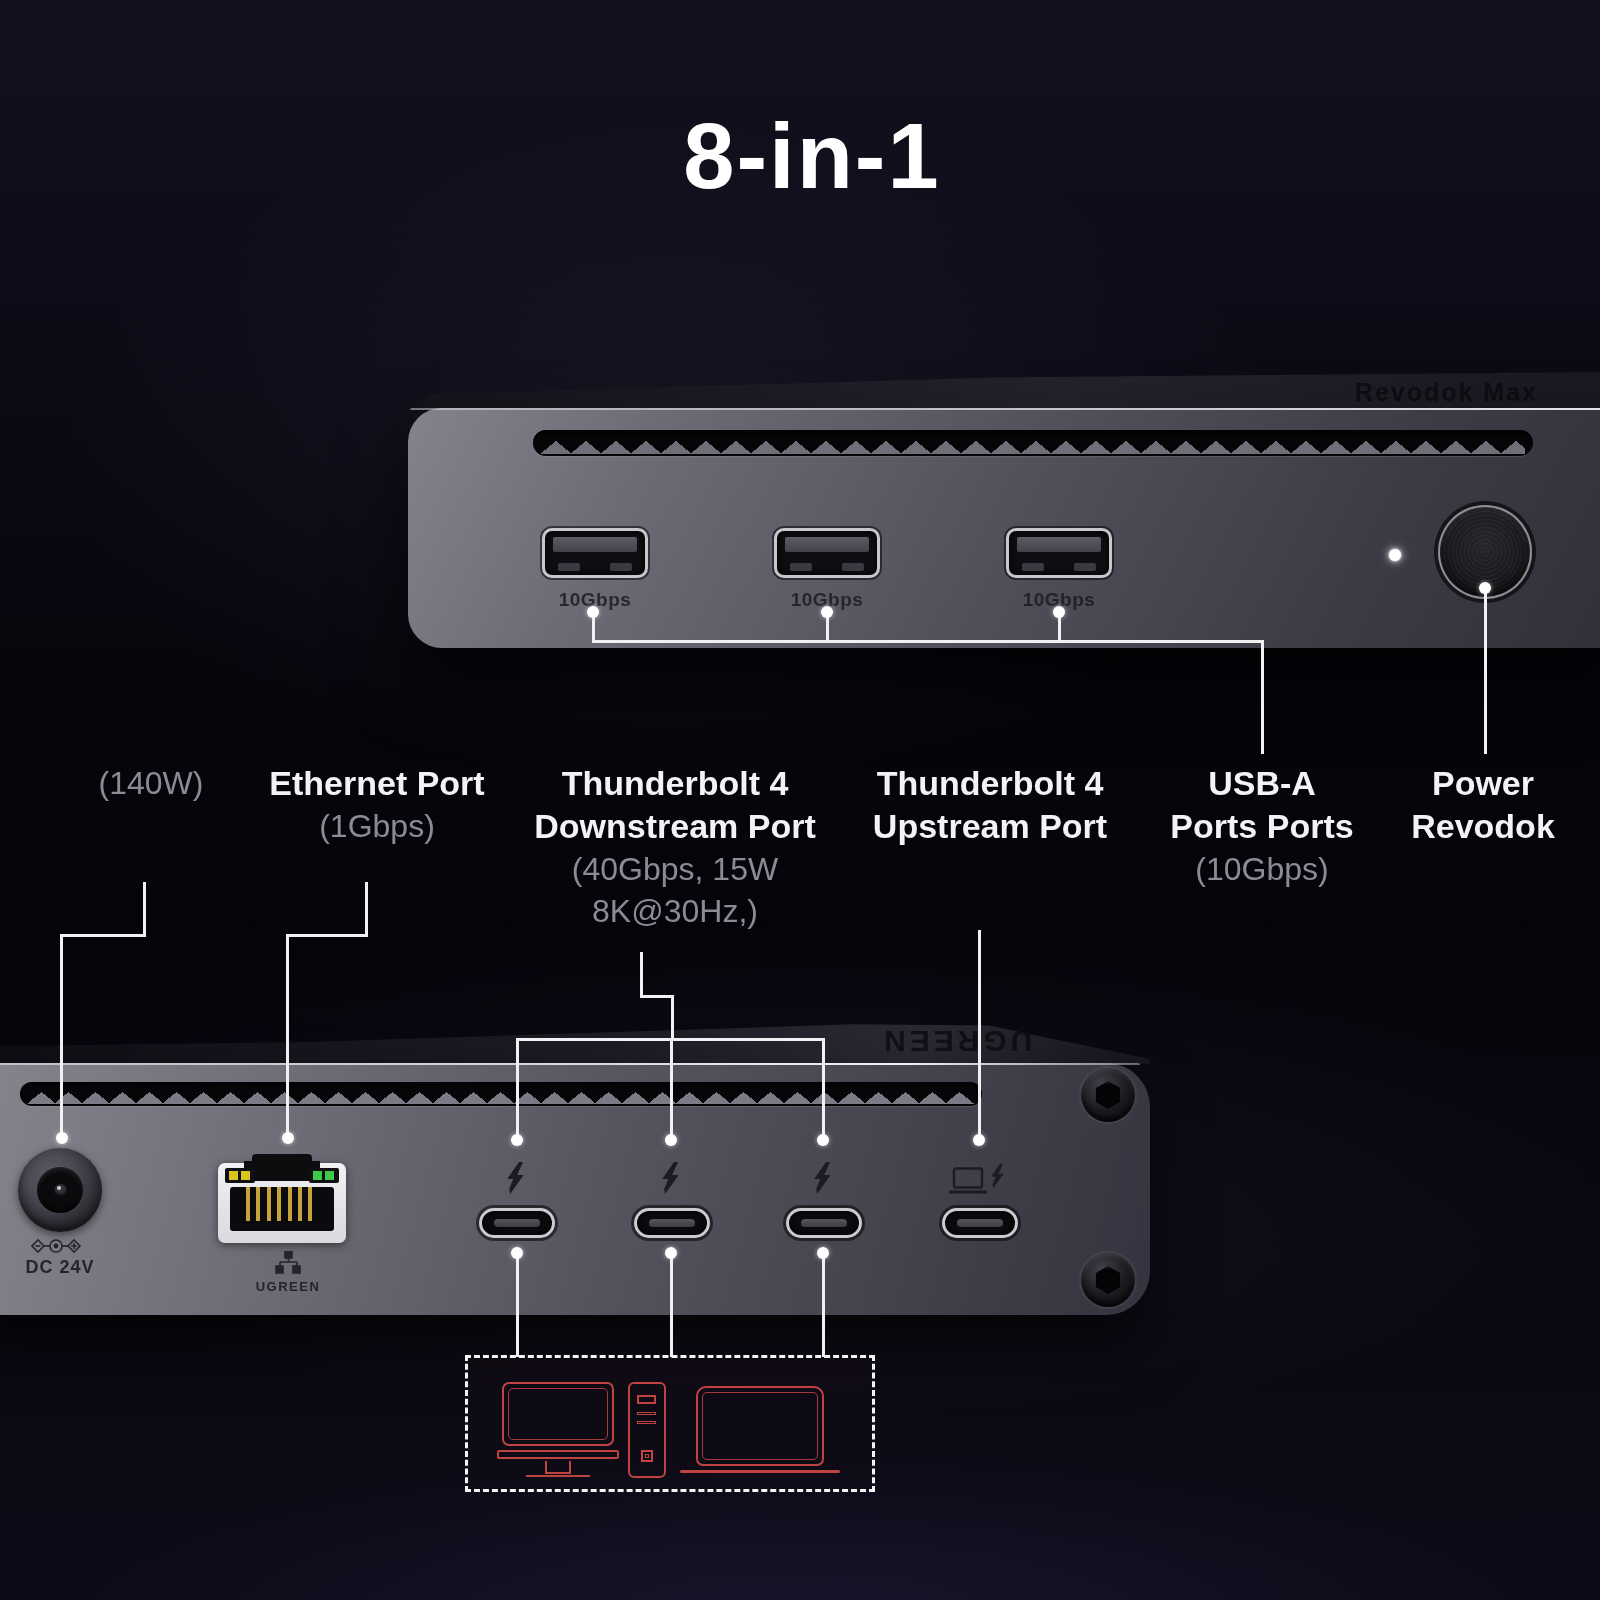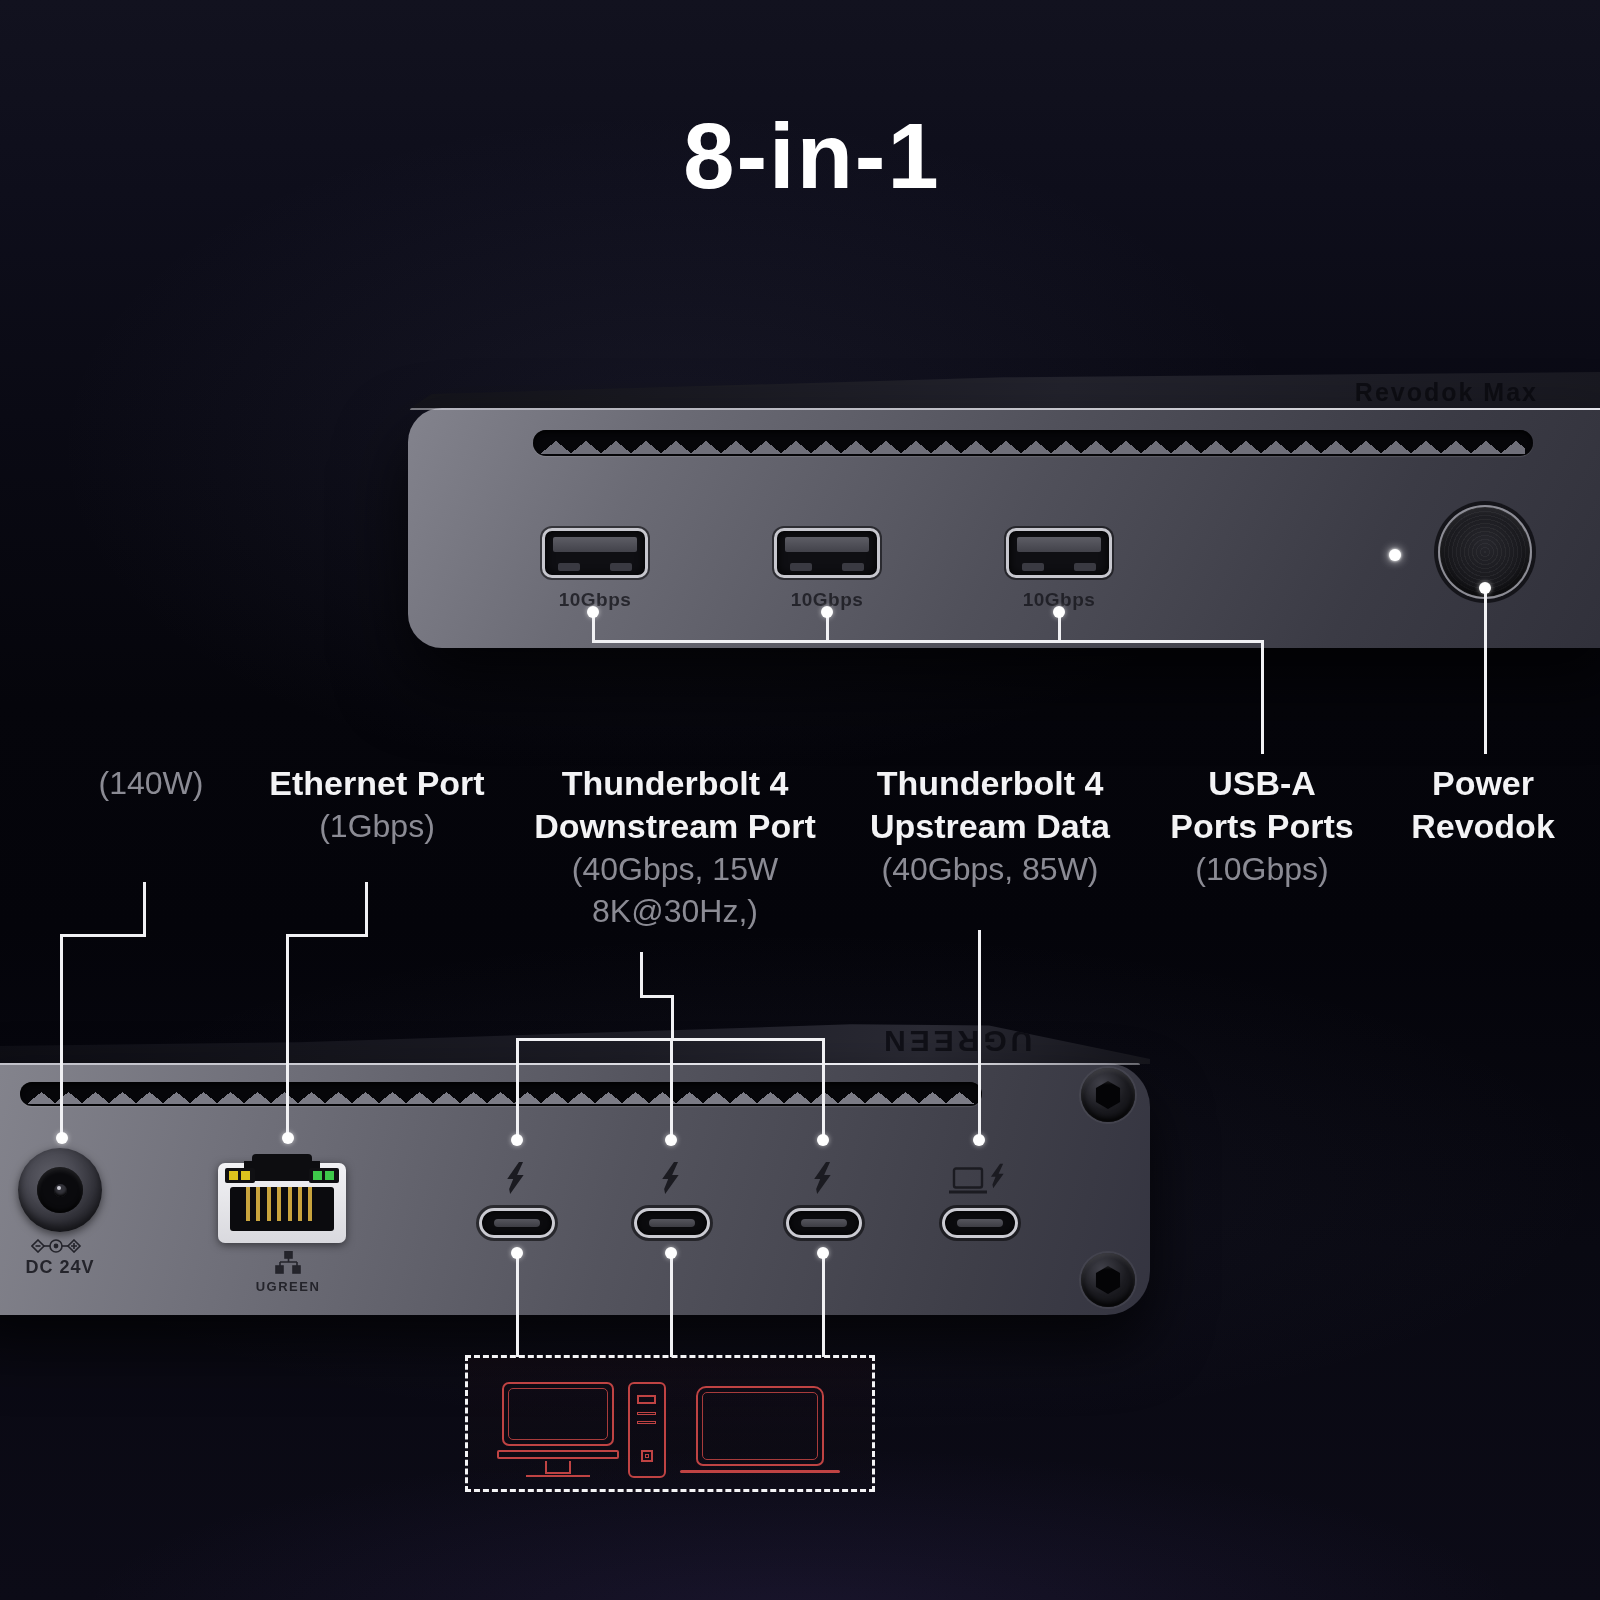--- a/index.html
+++ b/index.html
@@ -238,22 +238,21 @@
     <div class="sp">(1Gbps)</div>
   </div>
   <div class="callout" style="left:505px;top:762px;width:340px">
     <div class="l1">Thunderbolt 4</div>
     <div class="l1">Downstream Port</div>
     <div class="sp">(40Gbps,  15W</div>
     <div class="sp">8K@30Hz,)</div>
   </div>
   <div class="callout" style="left:820px;top:762px;width:340px">
     <div class="l1">Thunderbolt 4</div>
-    <div class="l1">Upstream Data</div>
-    <div class="sp">(40Gbps, 85W)</div>
+    <div class="l1">Upstream Port</div>
   </div>
   <div class="callout" style="left:1122px;top:762px;width:280px">
     <div class="l1">USB-A</div>
     <div class="l1">Ports Ports</div>
     <div class="sp">(10Gbps)</div>
   </div>
   <div class="callout" style="left:1383px;top:762px;width:200px">
     <div class="l1">Power</div>
     <div class="l1">Revodok</div>
   </div>

